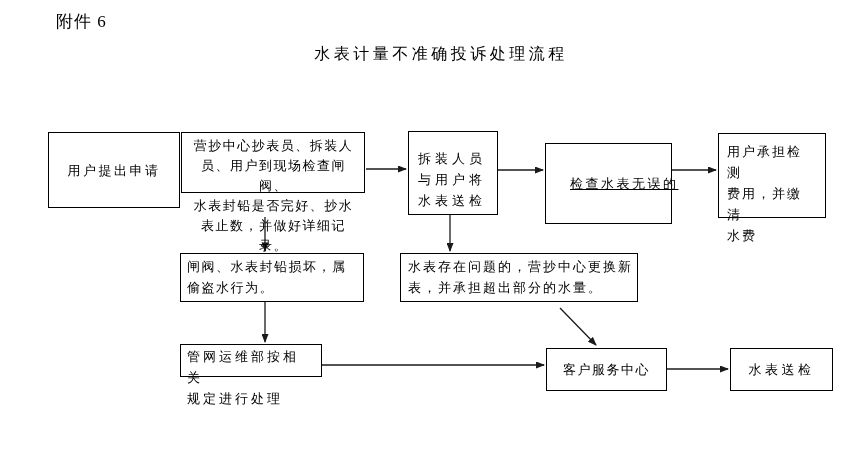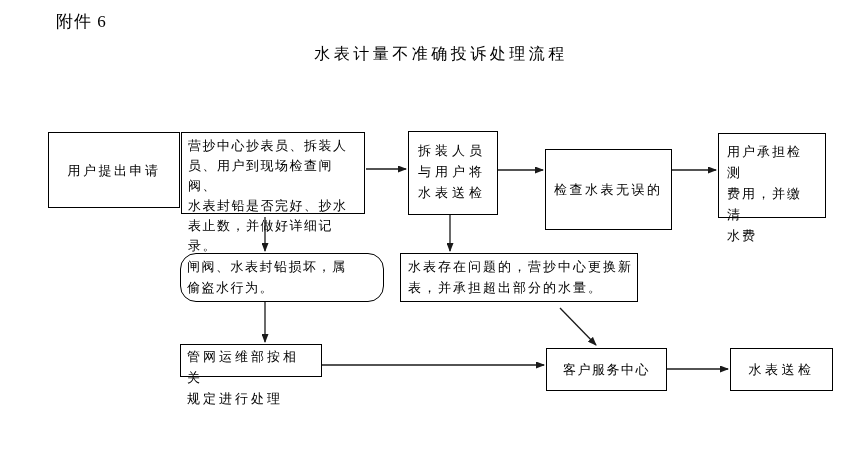--- a/index.html
+++ b/index.html
@@ -27,31 +27,31 @@
     position: absolute;
     border: 1px solid #000000;
     background: #ffffff;
     font-size: 13px;
     white-space: pre-line;
     line-height: 21px;
   }
   .b1 { left: 48px;  top: 132px; width: 132px; height: 76px;
         display: flex; align-items: center; justify-content: center;
         letter-spacing: 2.5px; white-space: nowrap; }
-  .b2 { left: 181px; top: 132px; width: 184px; height: 82px;
-        padding: 3px 5px 0 6px; line-height: 20px; letter-spacing: 1.5px; }
+  .b2 { left: 181px; top: 132px; width: 184px; height: 61px;
+        padding: 3px 5px 0 6px; line-height: 20px; letter-spacing: 1.5px; text-align: center; }
   .b3 { left: 408px; top: 131px; width: 90px;  height: 84px;
-        padding: 8px 4px 0 9px; letter-spacing: 4px; }
-  .b4 { left: 545px; top: 149px; width: 127px; height: 81px;
-        display: flex; align-items: center; padding-left: 8px;
-        letter-spacing: 2.5px; white-space: nowrap; }
+        padding: 16px 4px 0 9px; letter-spacing: 4px; }
+  .b4 { left: 545px; top: 143px; width: 127px; height: 81px;
+        display: flex; align-items: center; padding-left: 24px;
+        letter-spacing: 2.5px; white-space: nowrap; text-decoration: underline; }
   .b5 { left: 718px; top: 133px; width: 108px; height: 85px;
         padding: 7px 10px 0 8px; letter-spacing: 2px; }
-  .b6 { left: 180px; top: 253px; width: 204px; height: 49px;
-        padding: 2px 2px 0 6px; letter-spacing: 1.5px; border-radius: 16px; }
+  .b6 { left: 180px; top: 253px; width: 184px; height: 49px;
+        padding: 2px 2px 0 6px; letter-spacing: 1.5px; }
   .b7 { left: 400px; top: 253px; width: 238px; height: 49px;
         padding: 2px 2px 0 7px; letter-spacing: 2px; }
   .b8 { left: 180px; top: 344px; width: 142px; height: 33px;
         padding: 1px 18px 0 6px; letter-spacing: 3px; }
   .b9 { left: 546px; top: 348px; width: 121px; height: 43px;
         display: flex; align-items: center; justify-content: center;
         letter-spacing: 1.5px; white-space: nowrap; }
   .b10 { left: 730px; top: 348px; width: 103px; height: 43px;
         display: flex; align-items: center; justify-content: center;
         letter-spacing: 3.5px; white-space: nowrap; }

